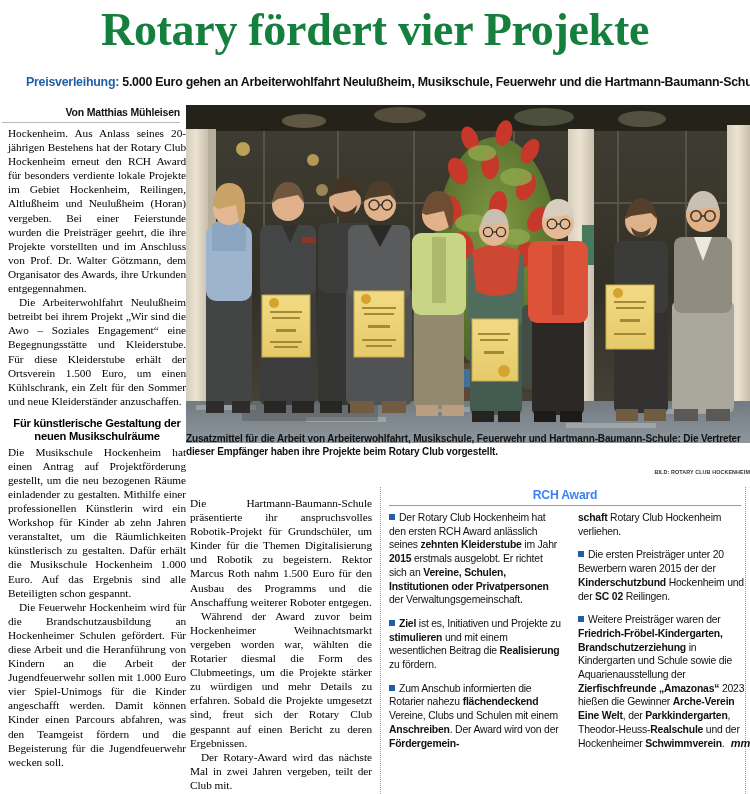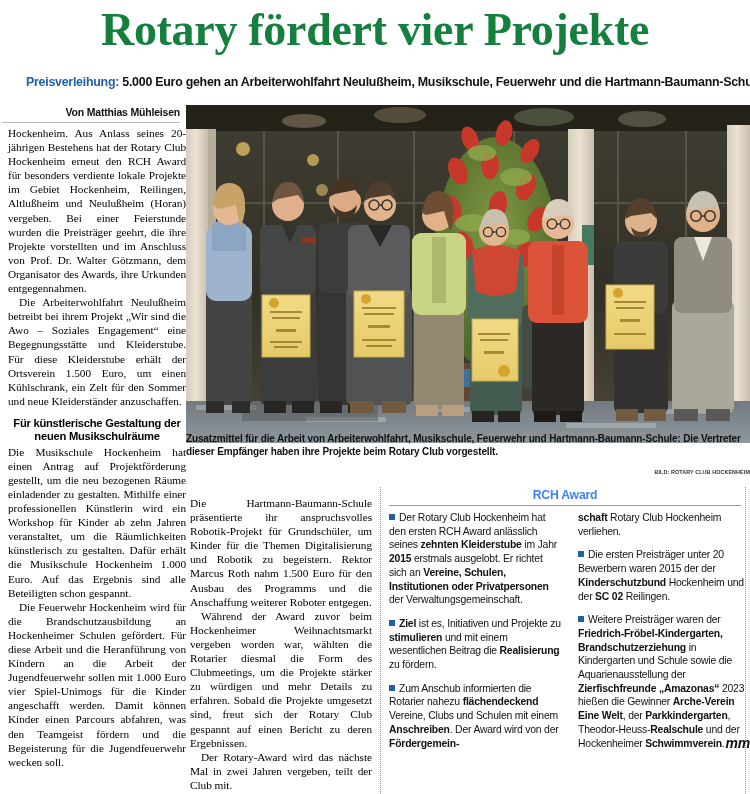--- a/index.html
+++ b/index.html
@@ -176,21 +176,21 @@
     background: #1f5fa6;
     margin-right: 4px;
     position: relative;
     top: -1px;
   }
   .sig {
     display: block;
     text-align: right;
     font-style: italic;
     font-weight: bold;
-    font-size: 14px;
+    font-size: 11px;
     margin-top: -13.7px;
   }
 </style>
 </head>
 <body>
 
 <div id="page">
 
   <div class="headline">Rotary fördert vier Projekte</div>
 

